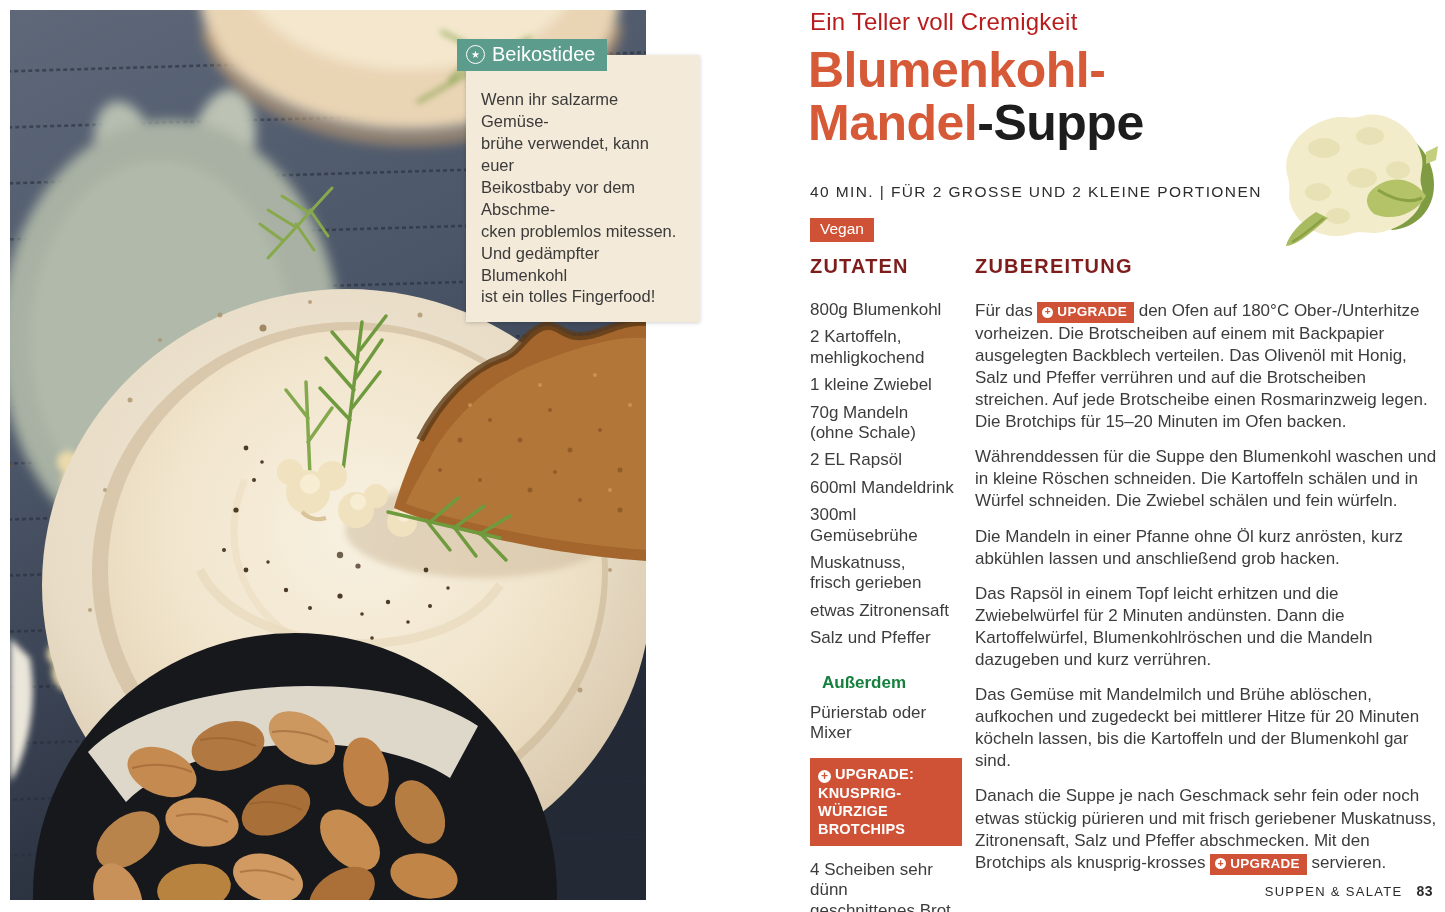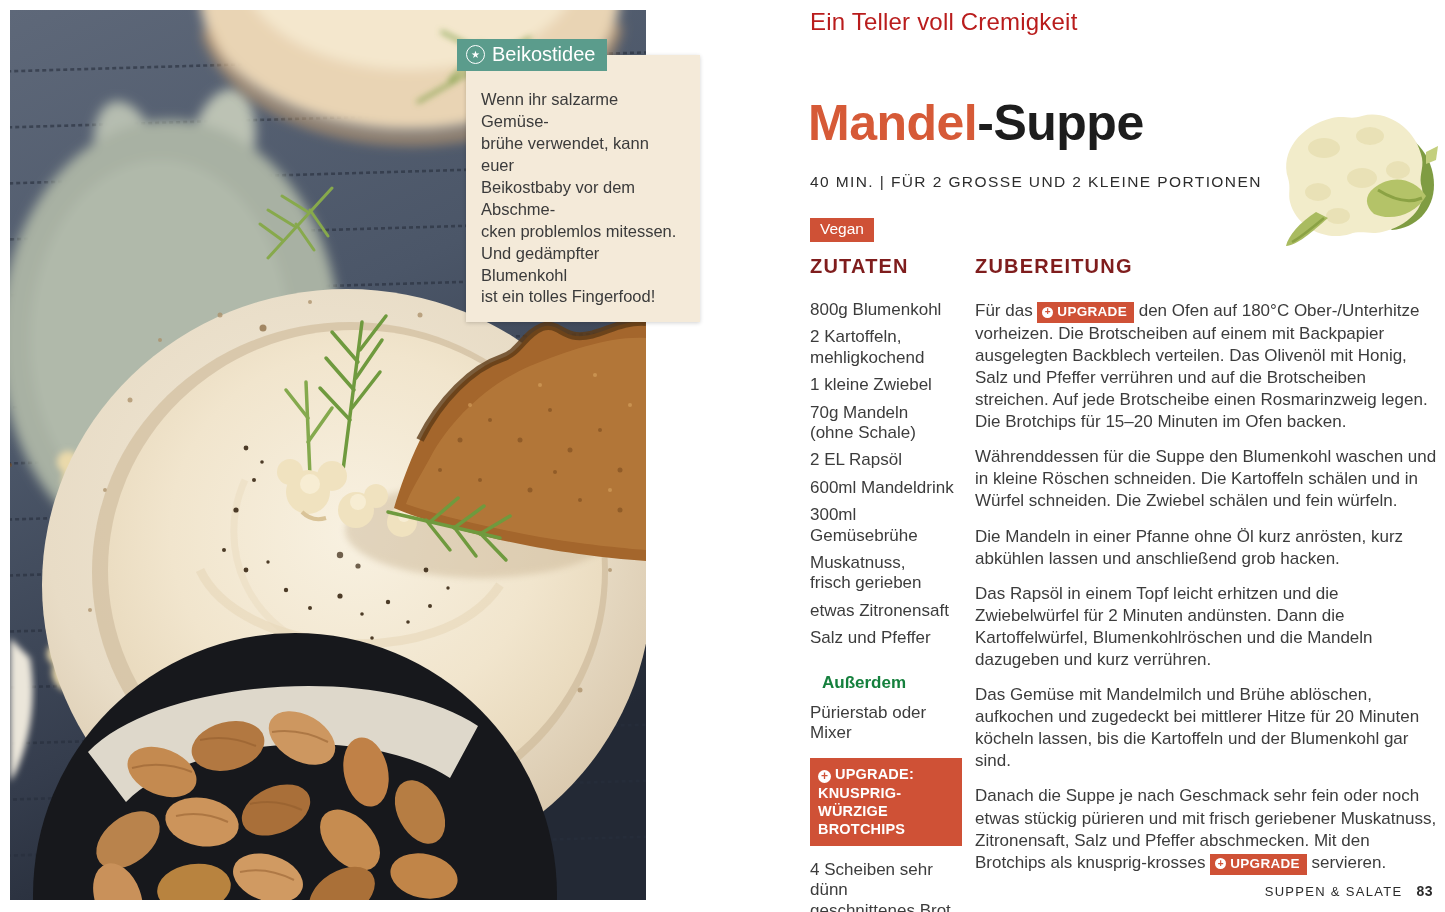--- a/index.html
+++ b/index.html
@@ -22,21 +22,21 @@
   .star-ring{
     width:17px;height:17px;border:1.6px solid #fff;border-radius:50%;
     display:inline-flex;align-items:center;justify-content:center;
     font-size:10px;color:#fff;line-height:1;
   }
   
   .kicker{position:absolute;left:810px;top:8px;font-size:24px;color:#b91c1c;letter-spacing:.2px;}
   .title{position:absolute;left:808px;top:44px;font-size:50px;font-weight:bold;line-height:1.06;letter-spacing:-.5px;}
   .title .orange{color:#d65a37;}
   .title .dark{color:#1d1d1d;}
-  .meta{position:absolute;left:810px;top:173px;font-size:15.5px;letter-spacing:1.4px;color:#2d2d2d;font-weight:500;}
+  .meta{position:absolute;left:810px;top:183px;font-size:15.5px;letter-spacing:1.4px;color:#2d2d2d;font-weight:500;}
   .diet-badge{
     position:absolute;left:810px;top:198px;background:#cf5136;color:#fff;
     font-size:15.5px;padding:2px 10px 4px 10px;margin-top:20px;
   }
   .cauli-illo{position:absolute;left:1266px;top:100px;}
   
   .col-head{font-size:20px;font-weight:bold;letter-spacing:1.2px;color:#7f1d1d;margin:0 0 22px 0;}
   .col-zutaten{position:absolute;left:810px;top:255px;width:152px;}
   .col-zuber{position:absolute;left:975px;top:255px;width:463px;}
   ul.plain{list-style:none;margin:0;padding:0;}
@@ -339,21 +339,21 @@
 Und gedämpfter Blumenkohl
 ist ein tolles Fingerfood!</div>
 </div>
 <div class="tip-badge">
   <span class="star-ring">★</span>
   <span>Beikostidee</span>
 </div>
 
 <div class="kicker">Ein Teller voll Cremigkeit</div>
 <h1 class="title" style="margin:0;">
-  <br>
+  <span class="orange">Blumenkohl-</span><br>
   <span class="orange">Mandel</span><span class="dark">-Suppe</span>
 </h1>
 <div class="meta">40 MIN. | FÜR 2 GROSSE UND 2 KLEINE PORTIONEN</div>
 <div class="diet-badge">Vegan</div>
 
 <svg class="cauli-illo" width="172" height="150" viewBox="0 0 172 150">
   <path d="M118,28 C145,30 168,55 168,85 C168,110 150,128 126,130 L108,118 Z" fill="#7f9c42"></path>
   <path d="M160,52 l12,-6 -2,14 -10,4 Z" fill="#c3cf7d"></path>
   <path d="M22,78 C14,52 34,26 66,18 C78,15 84,20 96,16 C120,9 150,28 156,58 C158,70 152,76 156,88
            C160,108 142,126 116,132 C104,135 96,130 84,134 C58,142 30,126 24,102 C22,94 25,88 22,78 Z" fill="#f2ecca"></path>

